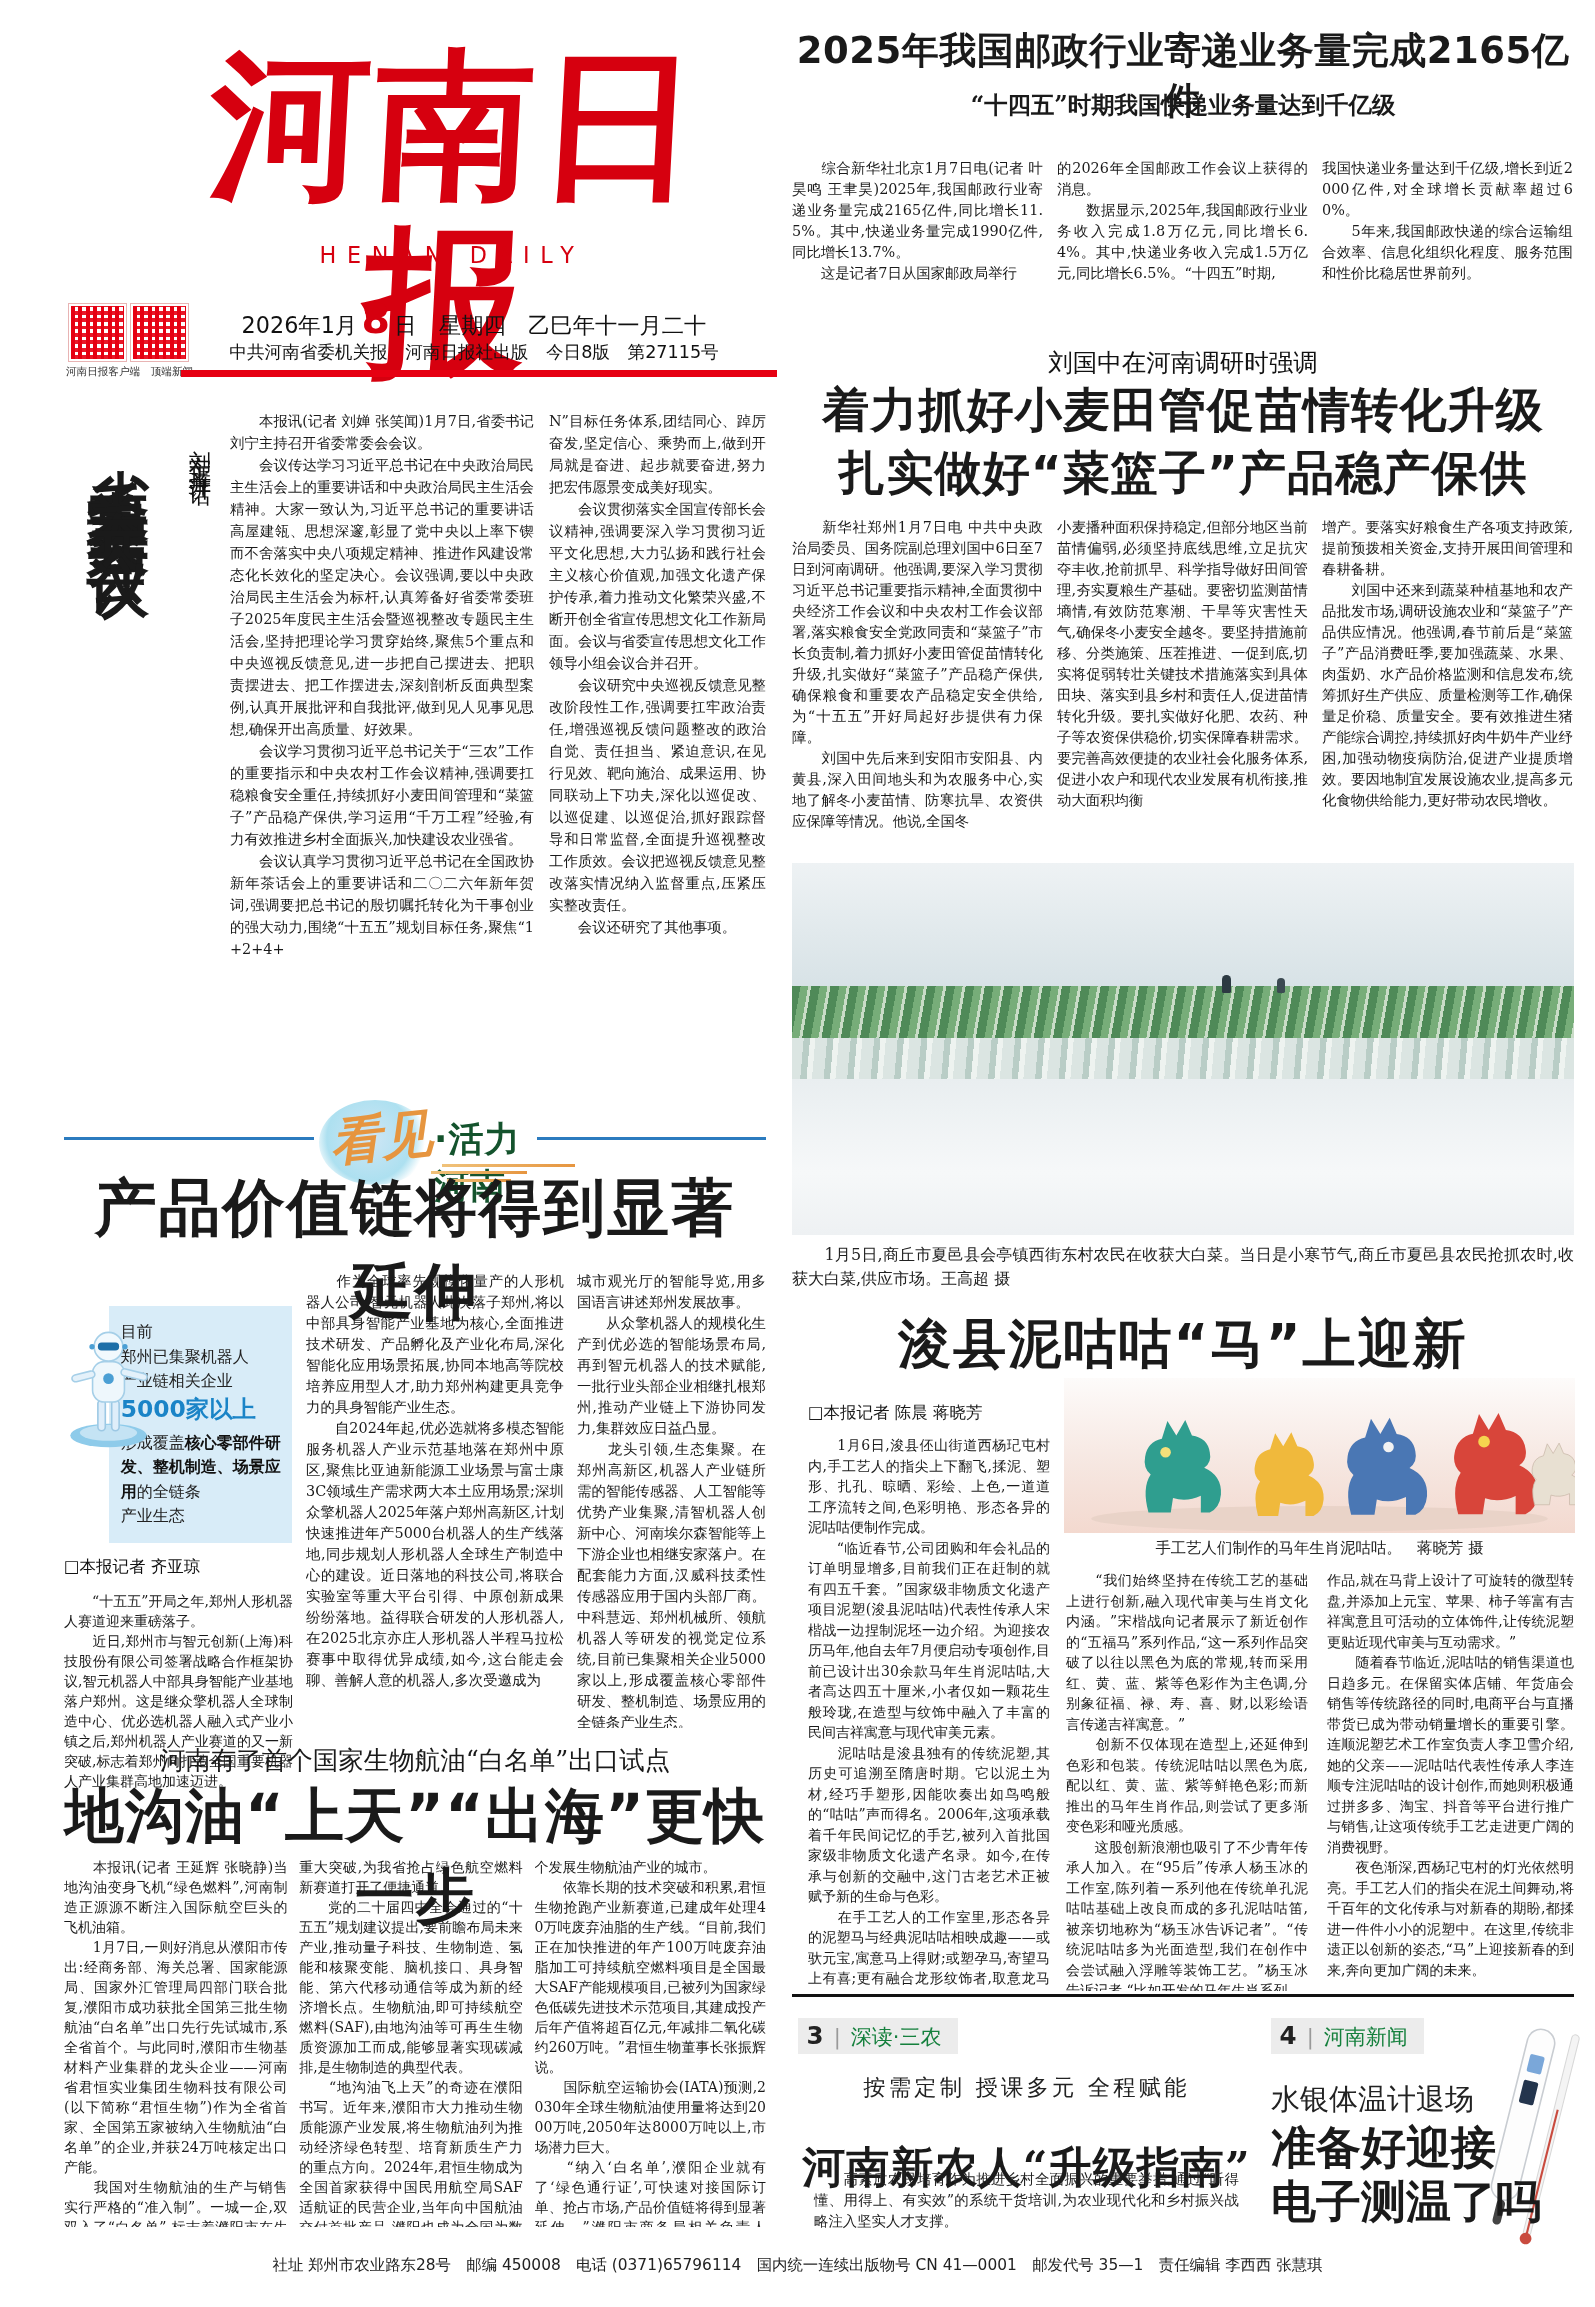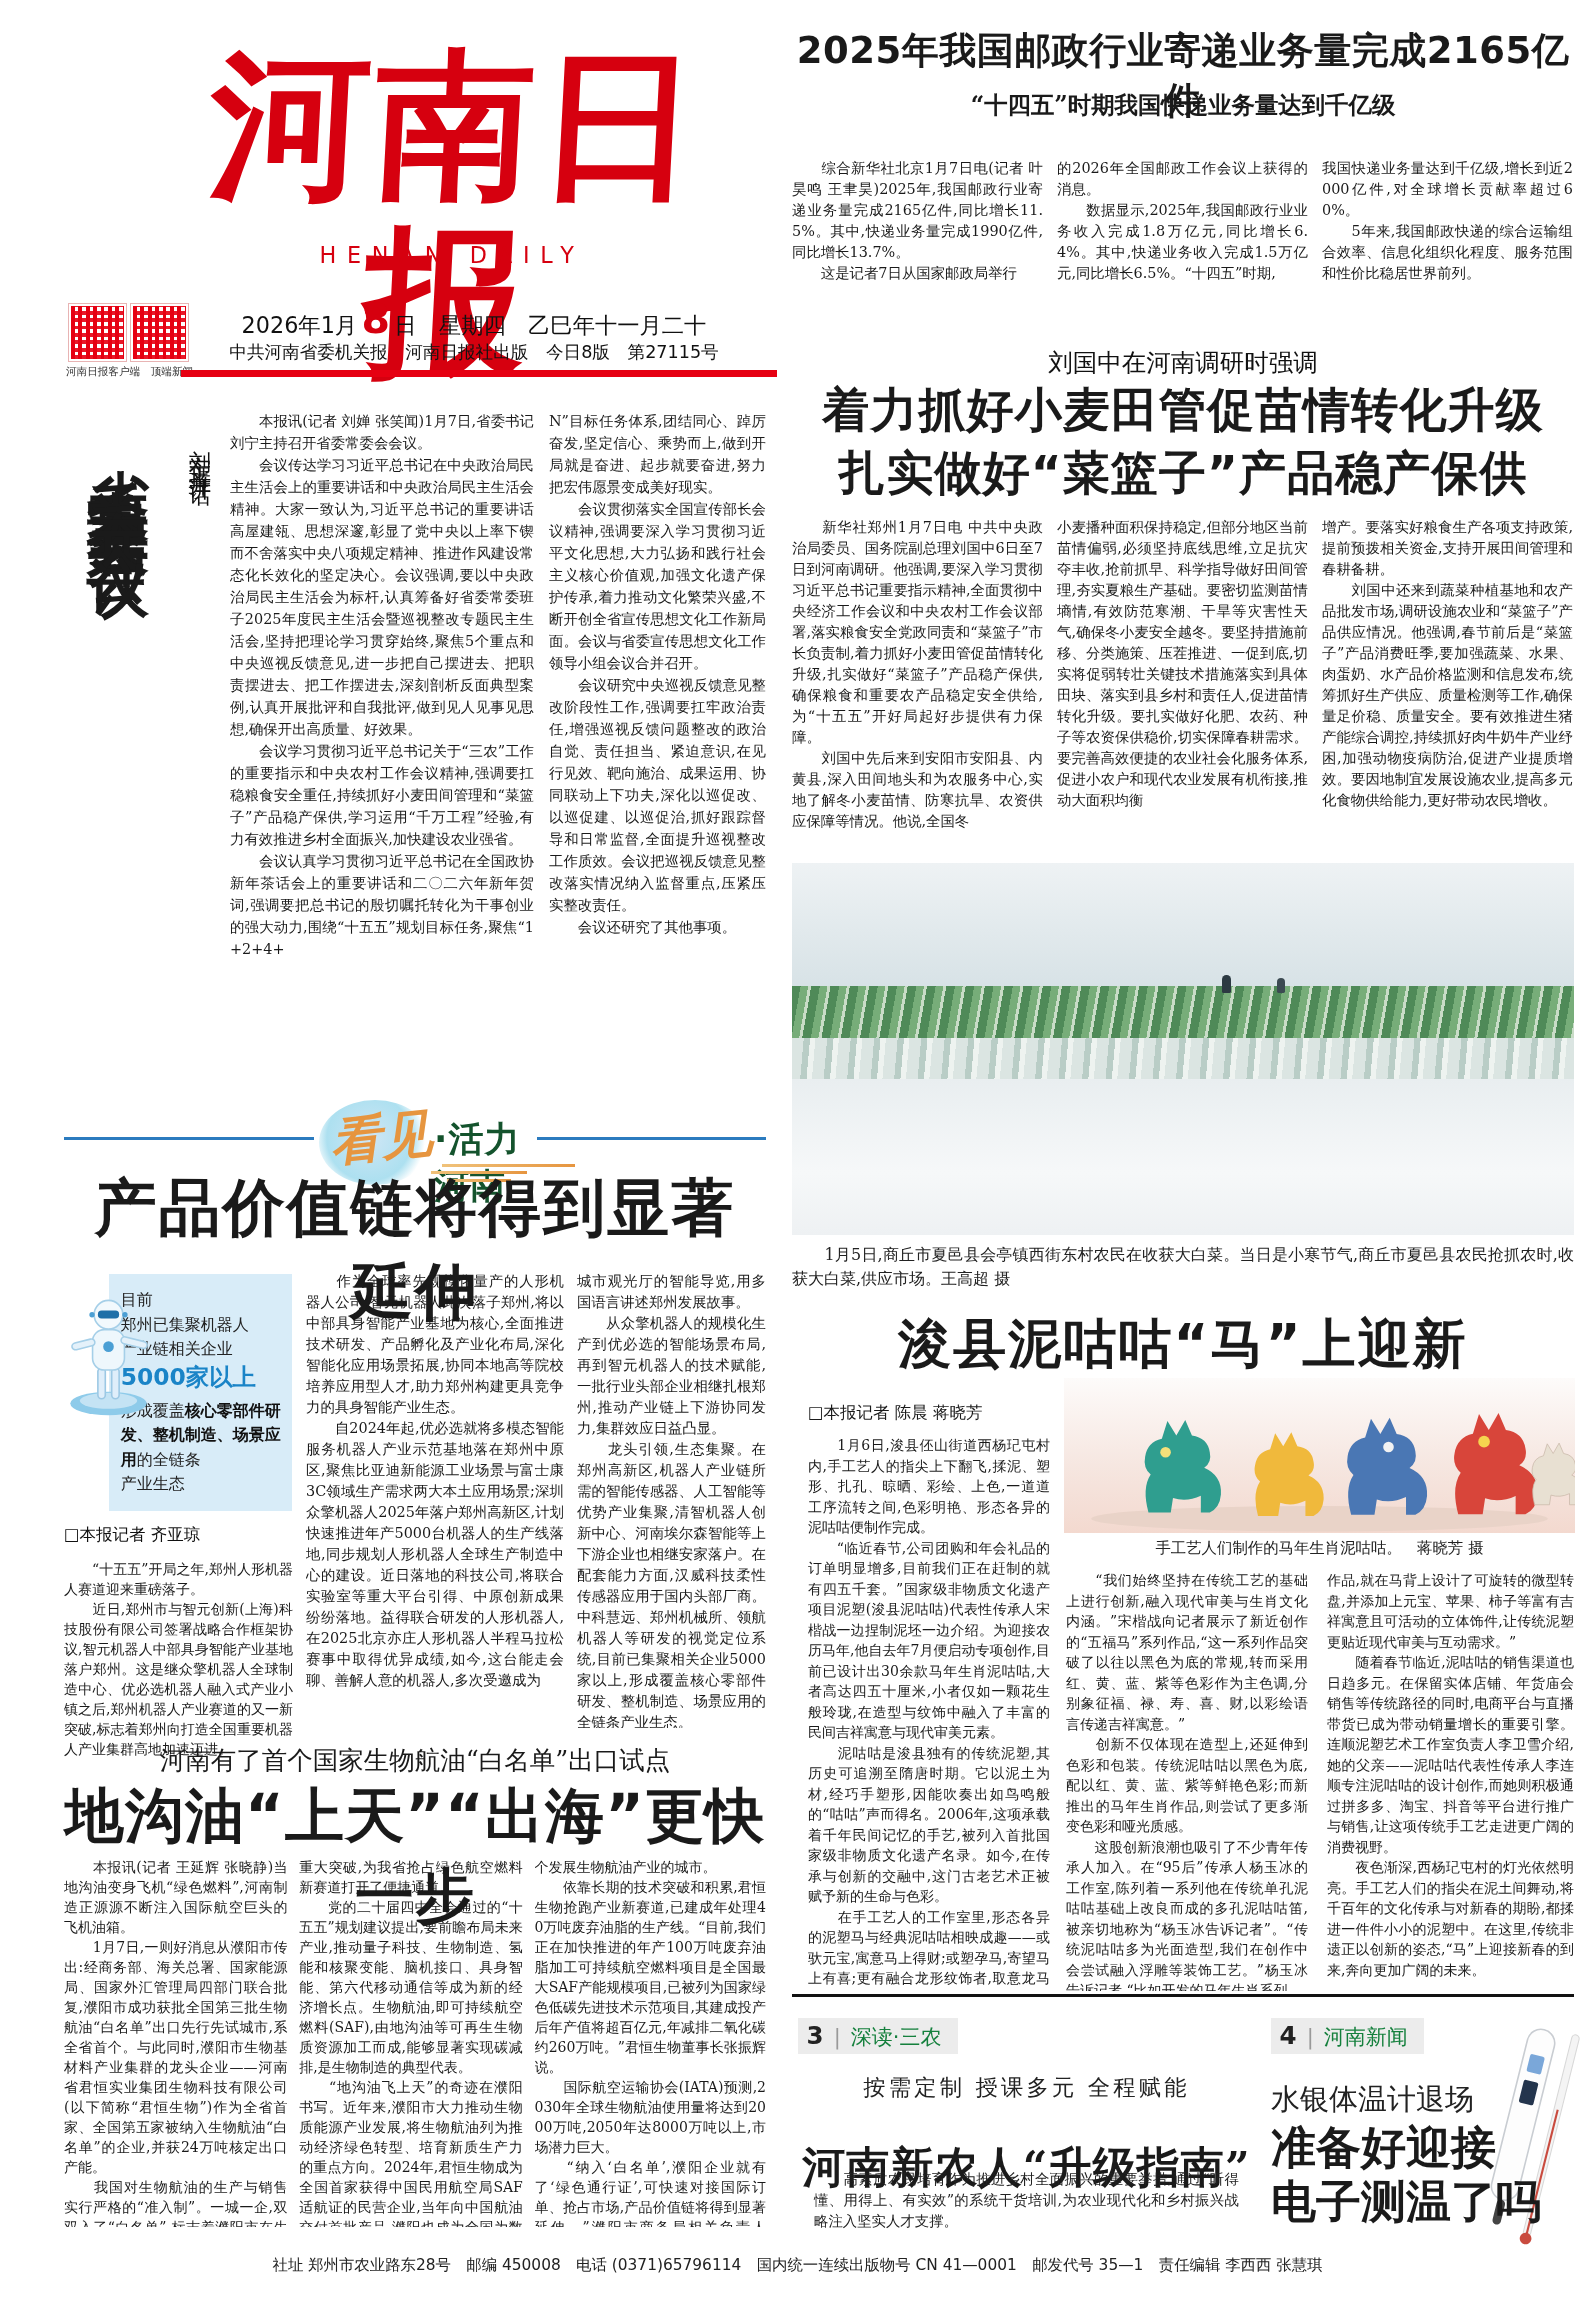--- a/index.html
+++ b/index.html
@@ -67,21 +67,21 @@
   .blob{position:absolute;left:5.3px;top:0px;width:112px;height:85px;border-radius:50%;
         background:radial-gradient(circle at 45% 45%,#cfe6f5 0%,#ade0f0 55%,rgba(255,255,255,0) 72%);}
   .kanjian{position:absolute;left:16px;top:4.3px;font-size:51px;font-weight:bold;font-style:italic;color:#e6953f;transform:rotate(-6deg);}
   .huoli{position:absolute;left:120px;top:16px;font-size:35px;color:#14532d;letter-spacing:1.1px;}
   .ostroke{position:absolute;height:2.7px;background:linear-gradient(90deg,#f0c27a,#e6953f);}
   .os1{left:128px;top:64px;width:133px;}
   .os2{left:117px;top:71px;width:96px;}
   .os3{left:133px;top:79px;width:64px;}
   
   .robot-h{left:64px;top:1166px;width:702px;font-size:62px;letter-spacing:2.1px;}
-  .robot-col1{left:64px;top:1271px;width:229px;font-size:14px;line-height:20px;height:457px;}
+  .robot-col1{left:64px;top:1303px;width:229px;font-size:14px;line-height:20px;height:457px;}
   .robot-col2{left:306px;top:1271px;width:258px;font-size:14.4px;line-height:21px;height:457px;}
   .robot-col3{left:577px;top:1271px;width:189px;font-size:14.4px;line-height:21px;height:457px;}
   .robot-col3 .para:last-child{text-align:center;}
   .infobox{position:relative;margin:3.2px 0 14px 45px;width:160px;background:#d8ecf8;padding:14px 11.7px;
            font-family:"DejaVu Sans","Liberation Sans",sans-serif;font-size:16px;line-height:24.5px;color:#222;}
   .infobox .big{font-size:23.4px;font-weight:bold;color:#1a84c7;margin:3.2px 0 9.6px 0;}
   .infobox b{color:#111;}
   .robot-svg{position:absolute;left:-43px;top:15px;width:85px;height:128px;}
   .byline{font-size:16.5px;font-family:"DejaVu Sans","Liberation Sans",sans-serif;color:#111;margin:0 0 14px 0;}
   

